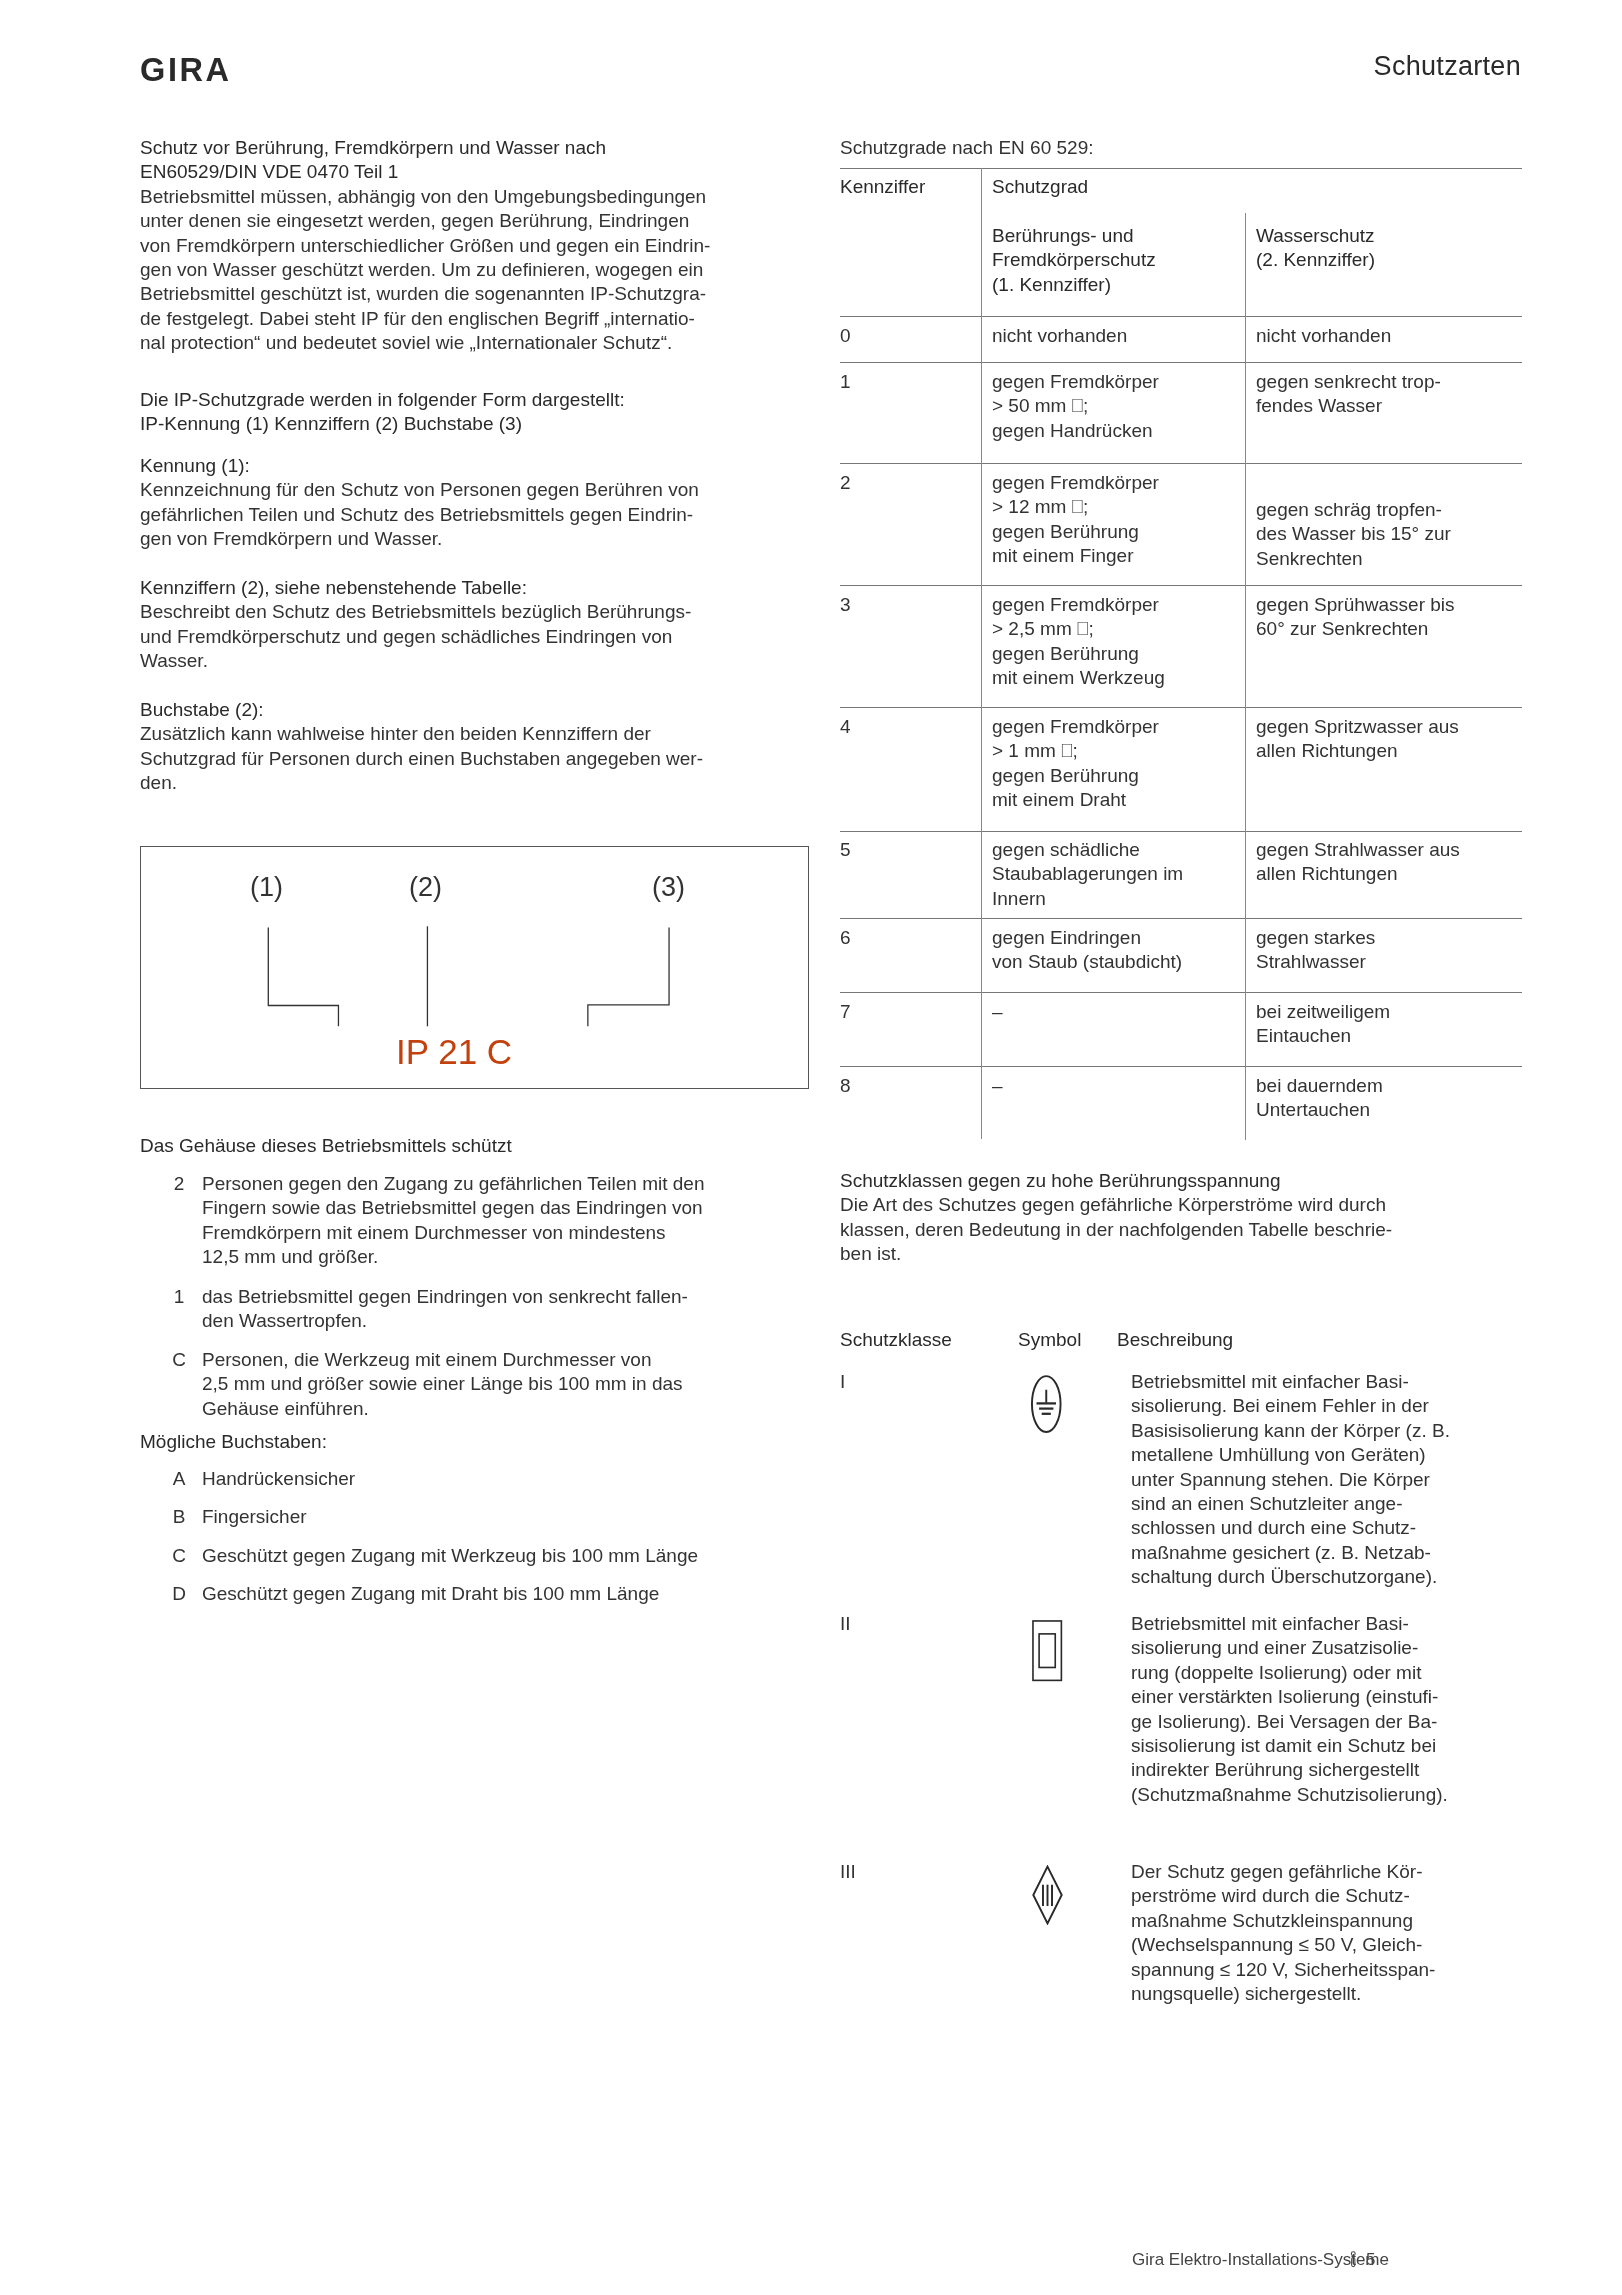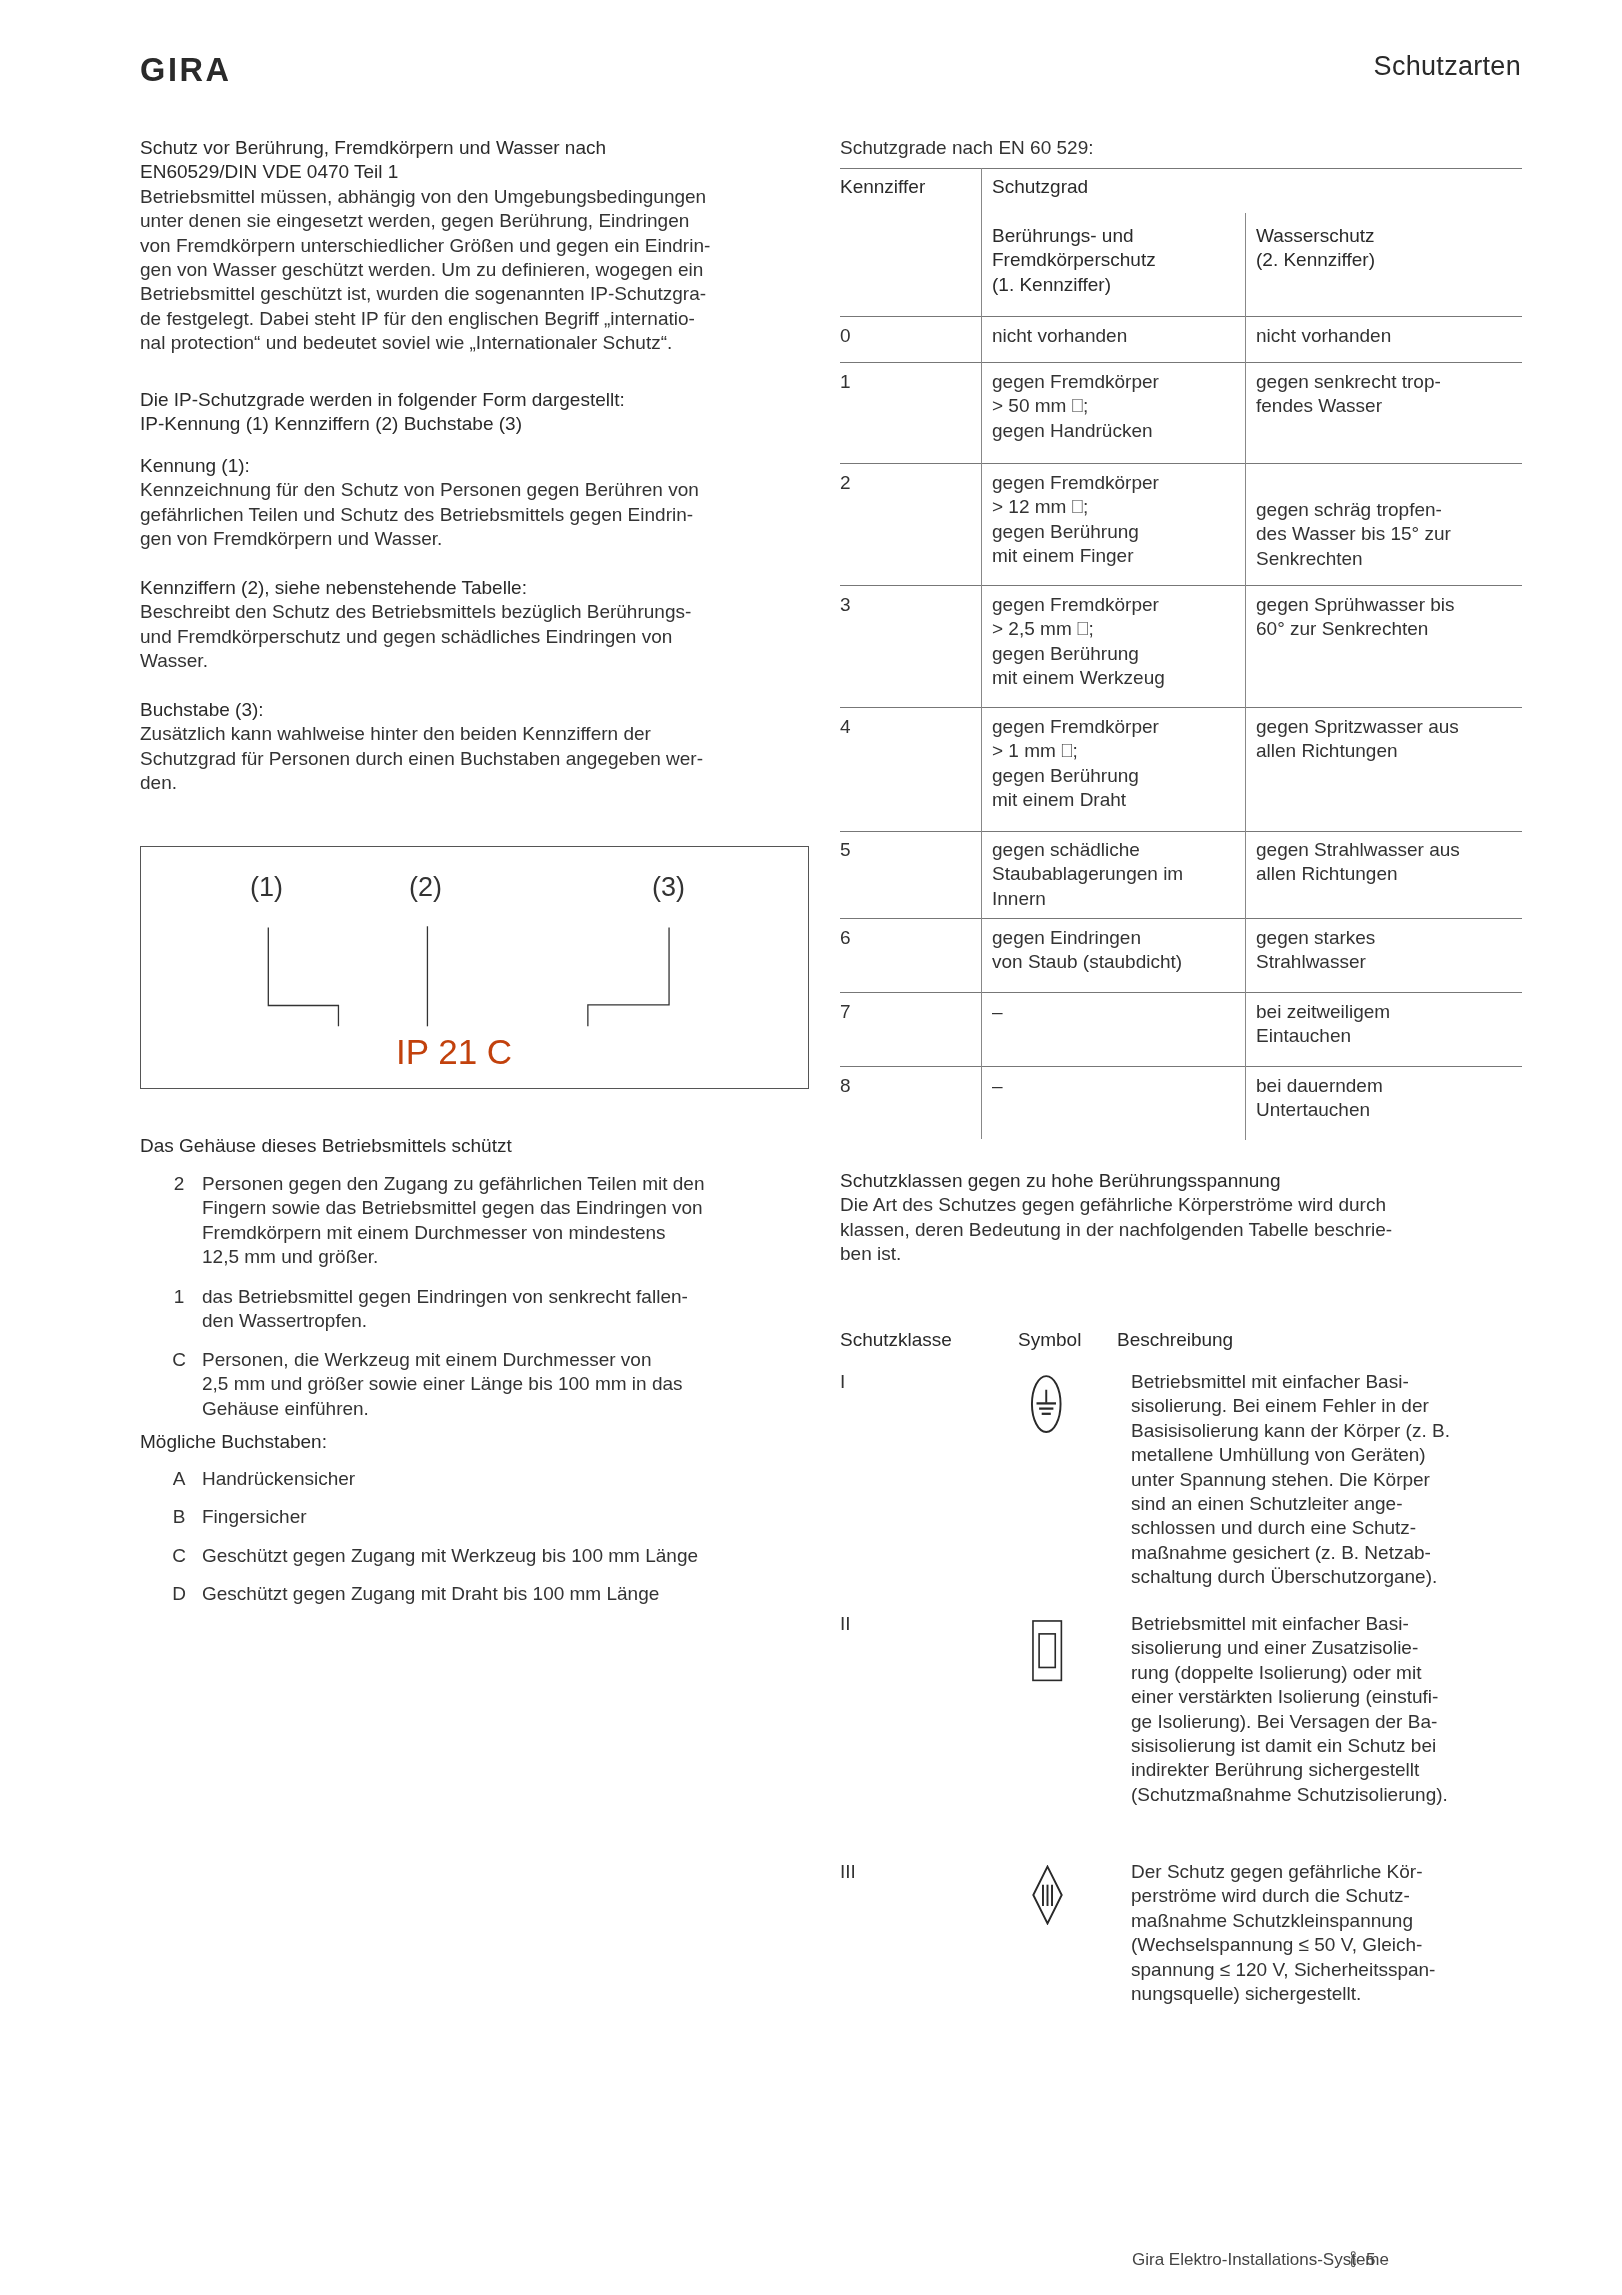--- a/index.html
+++ b/index.html
@@ -78,21 +78,21 @@
 </div>
 
 <div class="abs col-left txt" style="top:576px;">
   <p class="par bold">Kennziffern (2), siehe nebenstehende Tabelle:</p>
   <p class="par">Beschreibt den Schutz des Betriebsmittels bezüglich Berührungs-</p>
   <p class="par">und Fremdkörperschutz und gegen schädliches Eindringen von</p>
   <p class="par">Wasser.</p>
 </div>
 
 <div class="abs col-left txt" style="top:698px;">
-  <p class="par bold">Buchstabe (3):</p>
+  <p class="par bold">Buchstabe (2):</p>
   <p class="par">Zusätzlich kann wahlweise hinter den beiden Kennziffern der</p>
   <p class="par">Schutzgrad für Personen durch einen Buchstaben angegeben wer-</p>
   <p class="par">den.</p>
 </div>
 
 <div class="abs diagram">
   <svg width="669" height="243" viewBox="0 0 1030 374">
     <g stroke="#333" stroke-width="2" fill="none">
       <polyline points="196,124 196,244 304,244 304,276"></polyline>
       <line x1="441" y1="122" x2="441" y2="276"></line>

